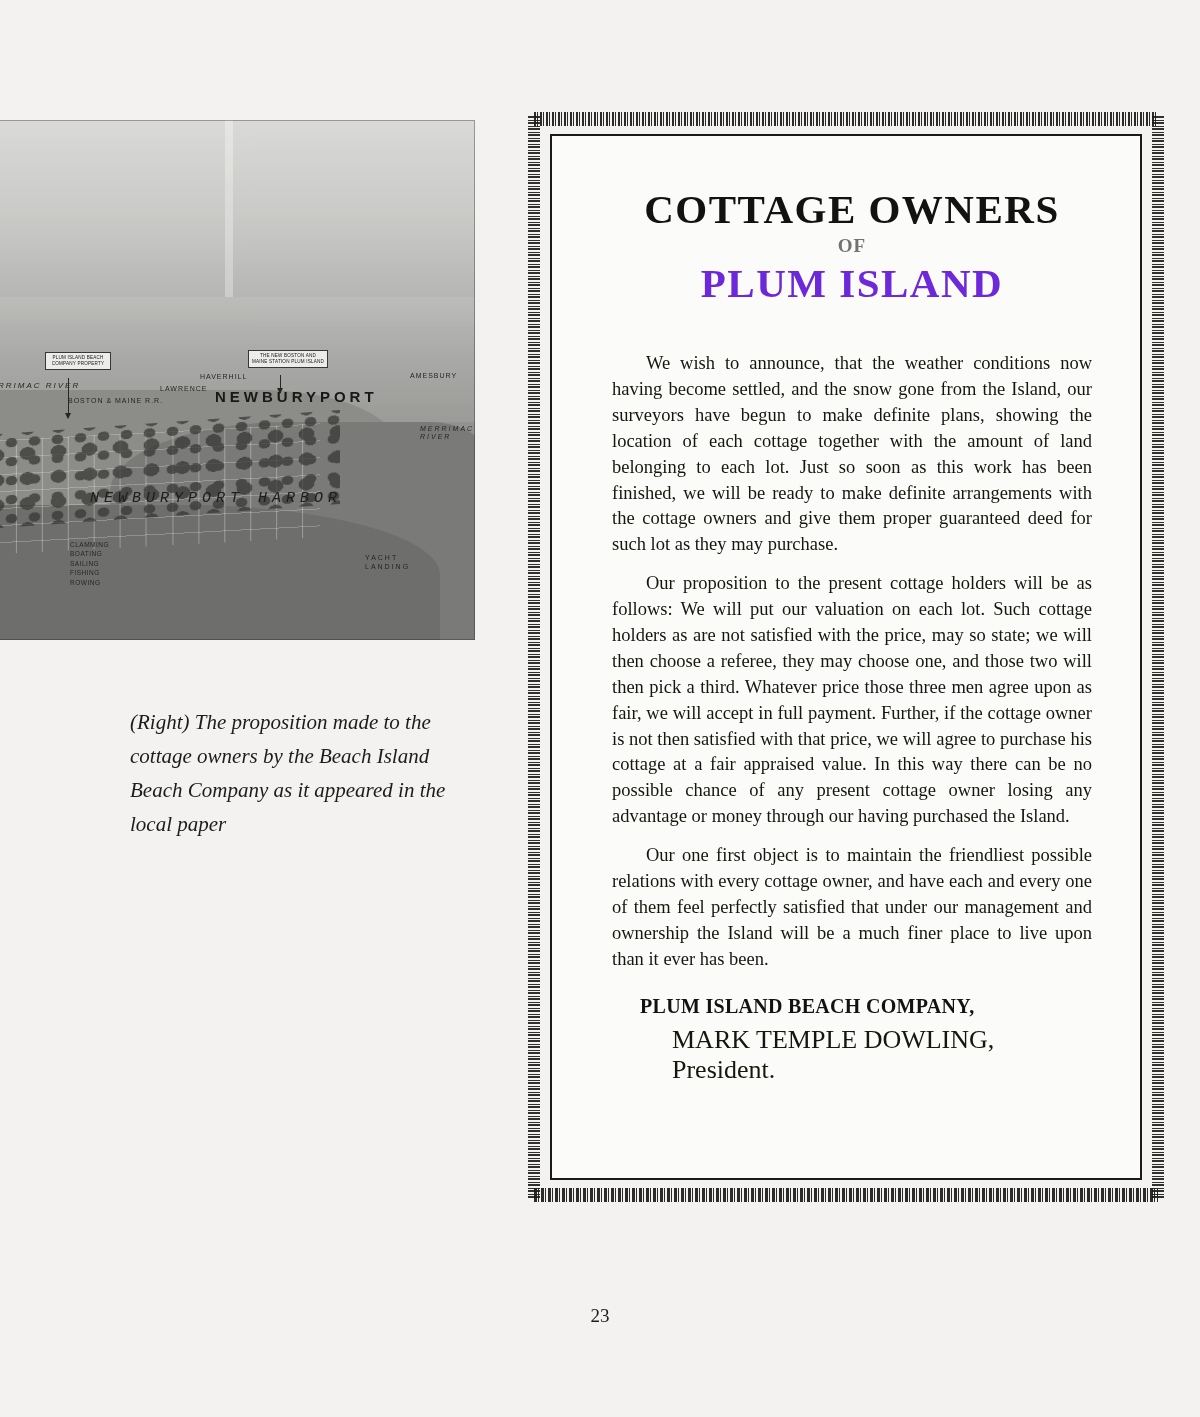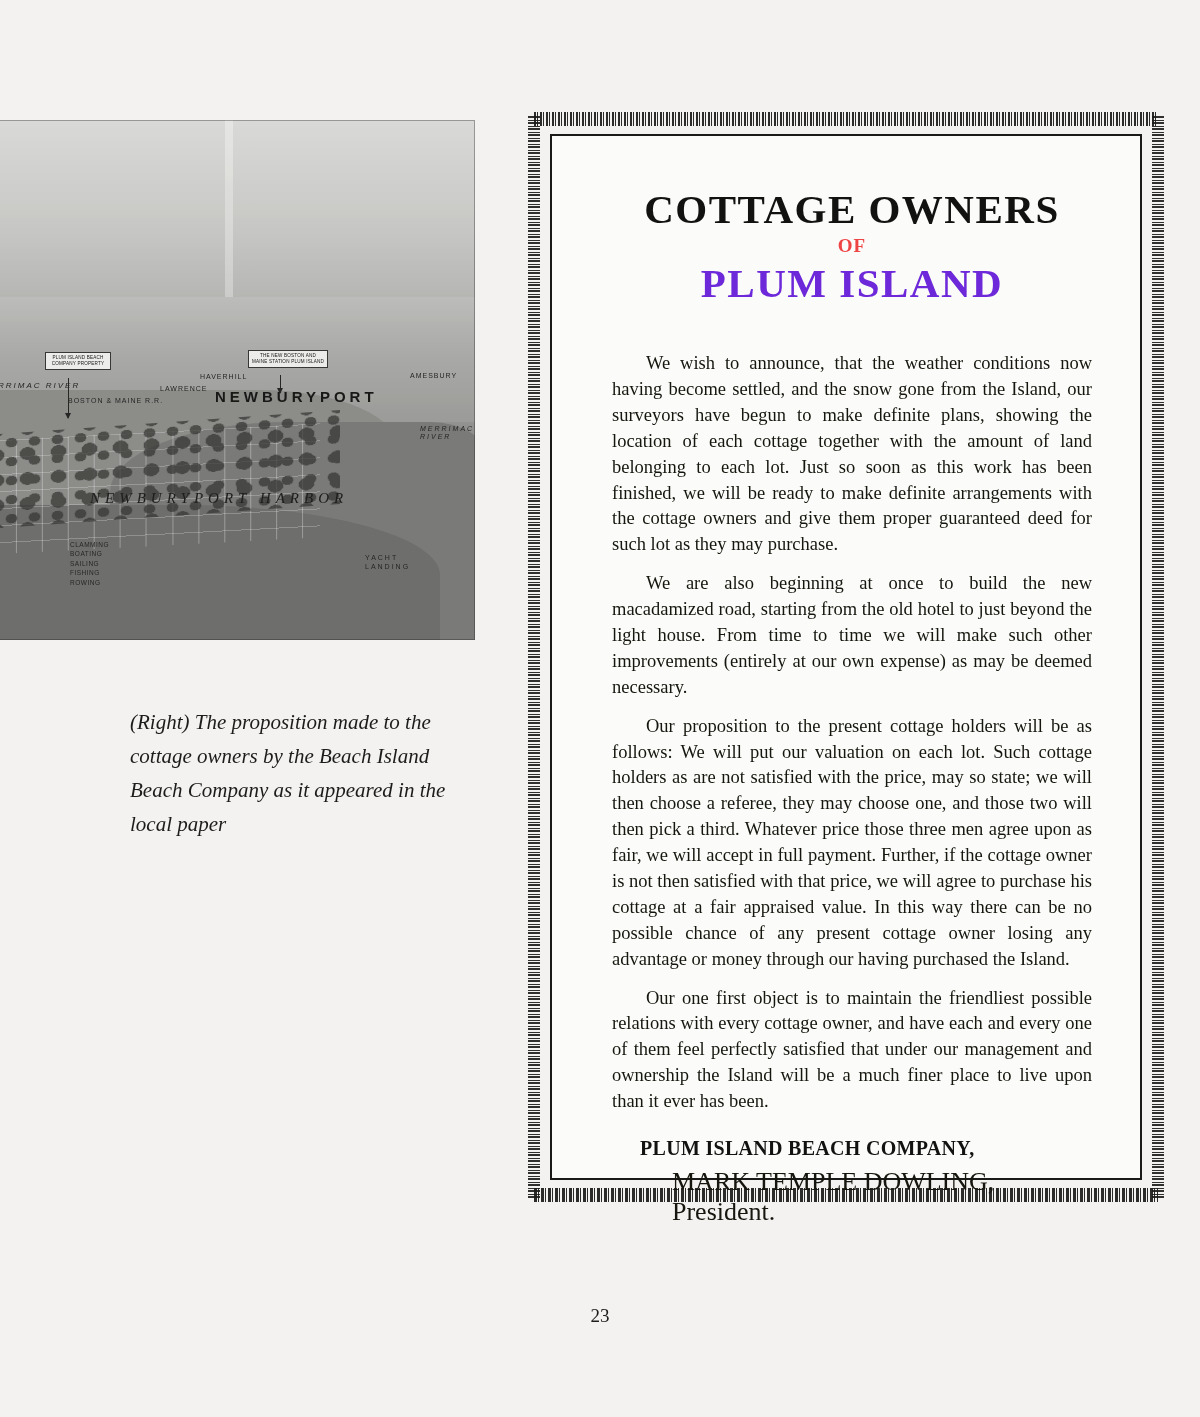--- a/index.html
+++ b/index.html
@@ -99,21 +99,21 @@
     color: #2a2a28;
     letter-spacing: 2px;
     white-space: nowrap;
   }
   .lbl-newburyport {
     left: 225px; top: 268px; font-size: 15px; font-weight: 700; letter-spacing: 4px;
     color:#1d1d1b;
   }
   .lbl-harbor {
     left: 100px; top: 370px; font-size: 15px; font-style: italic; letter-spacing: 5px;
-    font-family: Liberation Serif, serif; color:#232321;
+    font-family: Liberation Mono, monospace; color:#232321;
   }
   .lbl-haverhill { left: 210px; top: 253px; font-size: 7px; letter-spacing:1px;}
   .lbl-amesbury { left: 420px; top: 252px; font-size: 7px; letter-spacing:1px;}
   .lbl-lawrence { left: 170px; top: 265px; font-size: 7px; letter-spacing:1px;}
   .lbl-bmrr { left: 78px; top: 277px; font-size: 7px; letter-spacing:1px;}
   .lbl-merrimac-r { left: -8px; top: 261px; font-size: 8px; font-style: italic;}
   .lbl-merrimac2 { left: 430px; top: 305px; font-size: 7px; font-style: italic; line-height:1.1;}
   .lbl-yacht { left: 375px; top: 434px; font-size: 7px; line-height: 1.25;}
   .lbl-activities { left: 80px; top: 420px; font-size: 6.5px; line-height: 1.45; letter-spacing:.5px;}
   .ph-box {
@@ -216,21 +216,21 @@
     color: #121210;
     line-height: 1.05;
   }
   .ad-title-of {
     text-align: center;
     font-family: "Liberation Serif", serif;
     font-weight: 700;
     font-size: 19px;
     letter-spacing: 1px;
     margin-top: 4px;
-    color: #ef4444;
+    color: #737373;
   }
   .ad-title2 {
     text-align: center;
     font-family: "Liberation Serif", serif;
     font-weight: 700;
     font-size: 41px;
     letter-spacing: 1.5px;
     margin-top: 2px;
     color: #6d28d9;
   }
@@ -329,21 +329,20 @@
     <div class="ad-rule-right"></div>
 
     <div class="ad-inner">
       <div class="ad-body">
         <div class="ad-title1">COTTAGE  OWNERS</div>
         <div class="ad-title-of">OF</div>
         <div class="ad-title2">PLUM ISLAND</div>
 
         <div class="ad-paras">
           <p>We wish to announce, that the weather conditions now having become settled, and the snow gone from the Island, our surveyors have begun to make definite plans, showing the location of each cottage together with the amount of land belonging to each lot. Just so soon as this work has been finished, we will be ready to make definite arrangements with the cottage owners and give them proper guaranteed deed for such lot as they may purchase.</p>
-          <p>We are also beginning at once to build the new macadamized road, starting from the old hotel to just beyond the light house. From time to time we will make such other improvements (entirely at our own expense) as may be deemed necessary.</p>
           <p>Our proposition to the present cottage holders will be as follows: We will put our valuation on each lot. Such cottage holders as are not satisfied with the price, may so state; we will then choose a referee, they may choose one, and those two will then pick a third. Whatever price those three men agree upon as fair, we will accept in full payment. Further, if the cottage owner is not then satisfied with that price, we will agree to purchase his cottage at a fair appraised value. In this way there can be no possible chance of any present cottage owner losing any advantage or money through our having purchased the Island.</p>
           <p>Our one first object is to maintain the friendliest possible relations with every cottage owner, and have each and every one of them feel perfectly satisfied that under our management and ownership the Island will be a much finer place to live upon than it ever has been.</p>
         </div>
 
         <div class="ad-sign1">PLUM ISLAND BEACH COMPANY,</div>
         <div class="ad-sign2">MARK TEMPLE DOWLING, President.</div>
       </div>
     </div>
   </div>
 

